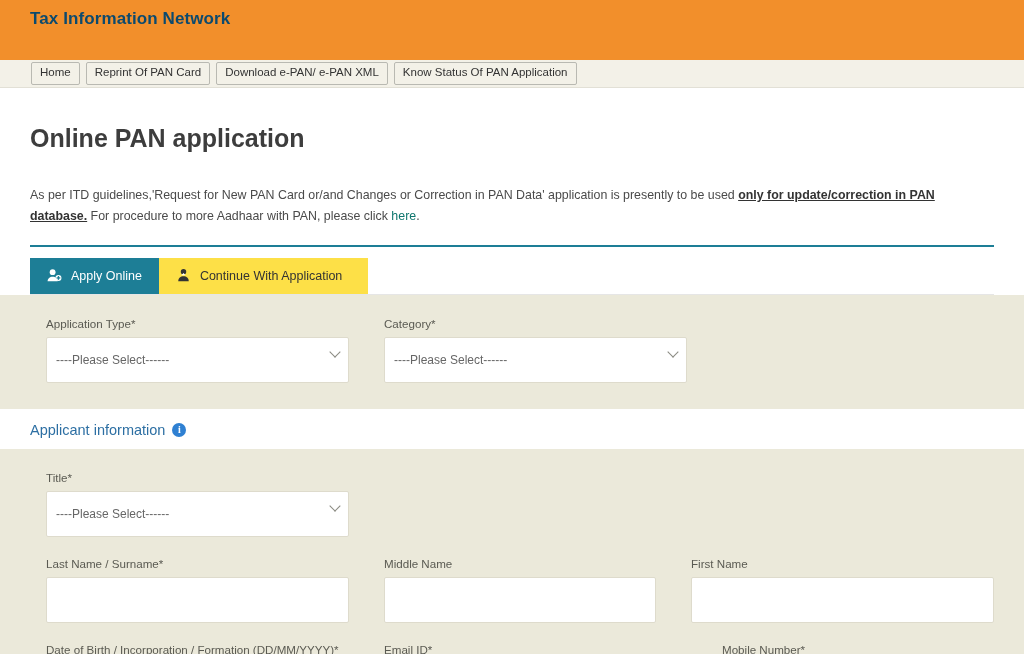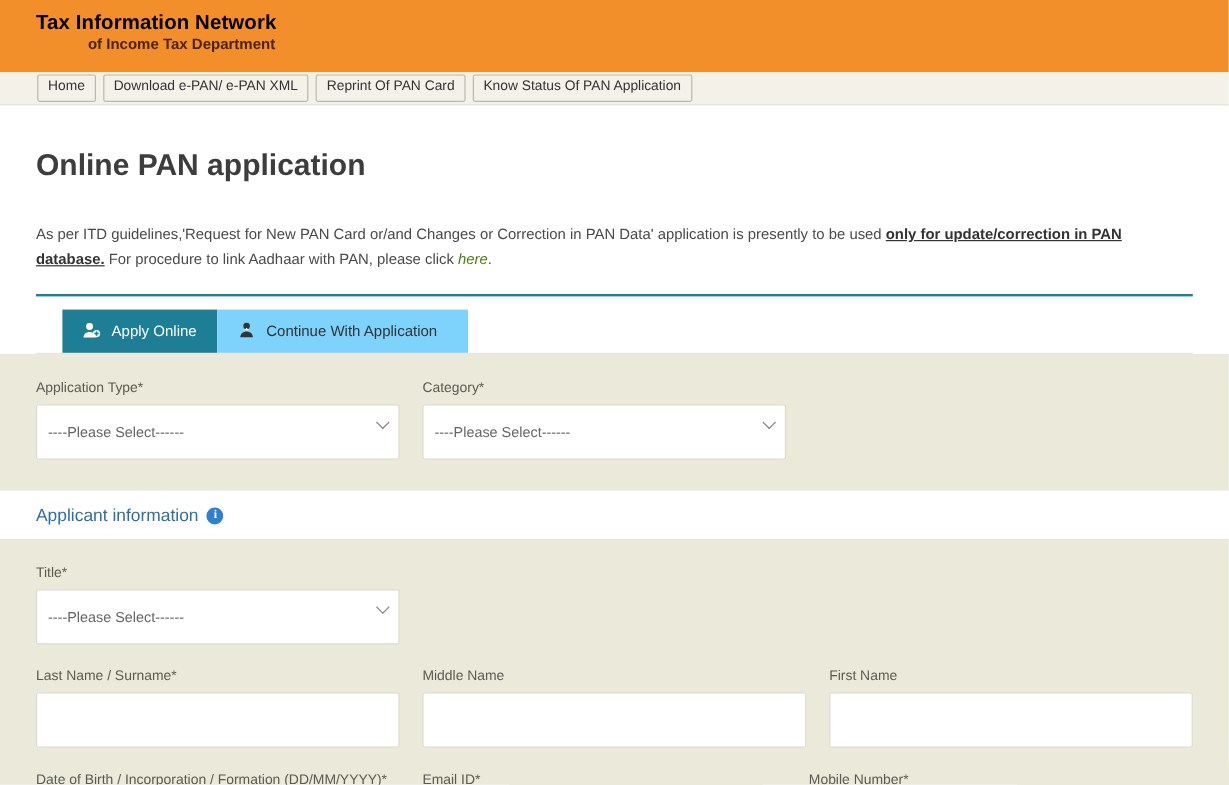--- a/index.html
+++ b/index.html
@@ -19,21 +19,21 @@
   }
   .logo {
     position: absolute;
     left: 30px;
     top: 9px;
     line-height: 1.15;
   }
   .logo-main {
     font-size: 17px;
     font-weight: bold;
-    color: #000000;
+    color: #0c4a6e;
     letter-spacing: 0.1px;
     display: block;
   }
   .logo-sub {
     font-size: 12.5px;
     font-weight: bold;
     color: #4a2410;
     display: block;
     text-align: right;
     padding-right: 1px;
@@ -87,21 +87,21 @@
     color: #4a4a4a;
     line-height: 1.72;
     margin: 0;
     padding-top: 14px;
   }
   .u-bold {
     font-weight: bold;
     text-decoration: underline;
     color: #333333;
   }
-  .link { color: #4d7c0f; text-decoration: none; font-style: italic; }
+  .link { color: #0f766e; text-decoration: none; }
   .caret-text {
     display: inline-block;
     border-left: 1px solid #555;
     height: 11px;
     margin-left: 3px;
     vertical-align: -2px;
   }
   .hr-teal {
     border: none;
     border-top: 2px solid #1D7E96;
@@ -121,24 +121,23 @@
     align-items: center;
     gap: 9px;
     padding: 0 17px;
     font-size: 12.5px;
     cursor: pointer;
     white-space: nowrap;
   }
   .tab.active {
     background: #1D7E96;
     color: #ffffff;
-    margin-left: 22px;
   }
   .tab.inactive {
-    background: #7dd3fc;
+    background: #fde047;
     color: #333333;
     padding-right: 26px;
   }
   .tab-icon { display: flex; align-items: center; }
 
   
   .form-block {
     background: #EBE9DA;
     padding: 22px 30px 26px 30px;
   }
@@ -164,21 +163,21 @@
     font-weight: bold;
     font-family: "Liberation Serif", serif;
     line-height: 1;
   }
 
   .row {
     display: flex;
     gap: 19px;
   }
   .row + .row { margin-top: 20px; }
-  .field { flex: 1 1 0; min-width: 0; }
+  .field { flex: 1 1 0; min-width: 0; margin-left: 16px; }
   .field.half { flex: 0 0 auto; width: 303px; }
 
   .label {
     font-size: 11.6px;
     color: #5a5a52;
     display: block;
     margin-bottom: 7px;
     white-space: nowrap;
   }
   .req { color: #5a5a52; }
@@ -213,36 +212,35 @@
     transform: rotate(45deg);
     pointer-events: none;
   }
 </style>
 </head>
 <body>
 
 <div class="header">
   <div class="logo">
     <span class="logo-main">Tax Information Network</span>
-    <span class="logo-sub">of Income Tax Department</span>
   </div>
 </div>
 
 <div class="navbar">
   <button class="nav-btn">Home</button>
+  <button class="nav-btn">Reprint Of PAN Card</button>
   <button class="nav-btn">Download e-PAN/ e-PAN XML</button>
-  <button class="nav-btn">Reprint Of PAN Card</button>
   <button class="nav-btn">Know Status Of PAN Application</button>
 </div>
 
 <div class="content">
   <h1 class="page-title">Online PAN application</h1>
 
   <p class="desc">
-    <span>As per ITD guidelines,'Request for New PAN Card or/and Changes or Correction in PAN Data' application is presently to be used </span><span class="u-bold">only for update/correction in PAN database.</span><span> For procedure to link Aadhaar with PAN, please click </span><a class="link" href="#">here</a><span>.</span>
+    <span>As per ITD guidelines,'Request for New PAN Card or/and Changes or Correction in PAN Data' application is presently to be used </span><span class="u-bold">only for update/correction in PAN database.</span><span> For procedure to more Aadhaar with PAN, please click </span><a class="link" href="#">here</a><span>.</span>
   </p>
 
 
   <hr class="hr-teal">
 
   <div class="tabs">
     <div class="tab active">
       <span class="tab-icon">
         <svg width="15" height="15" viewBox="0 0 16 16">
           <circle cx="6" cy="4.4" r="3.1" fill="#ffffff"></circle>

